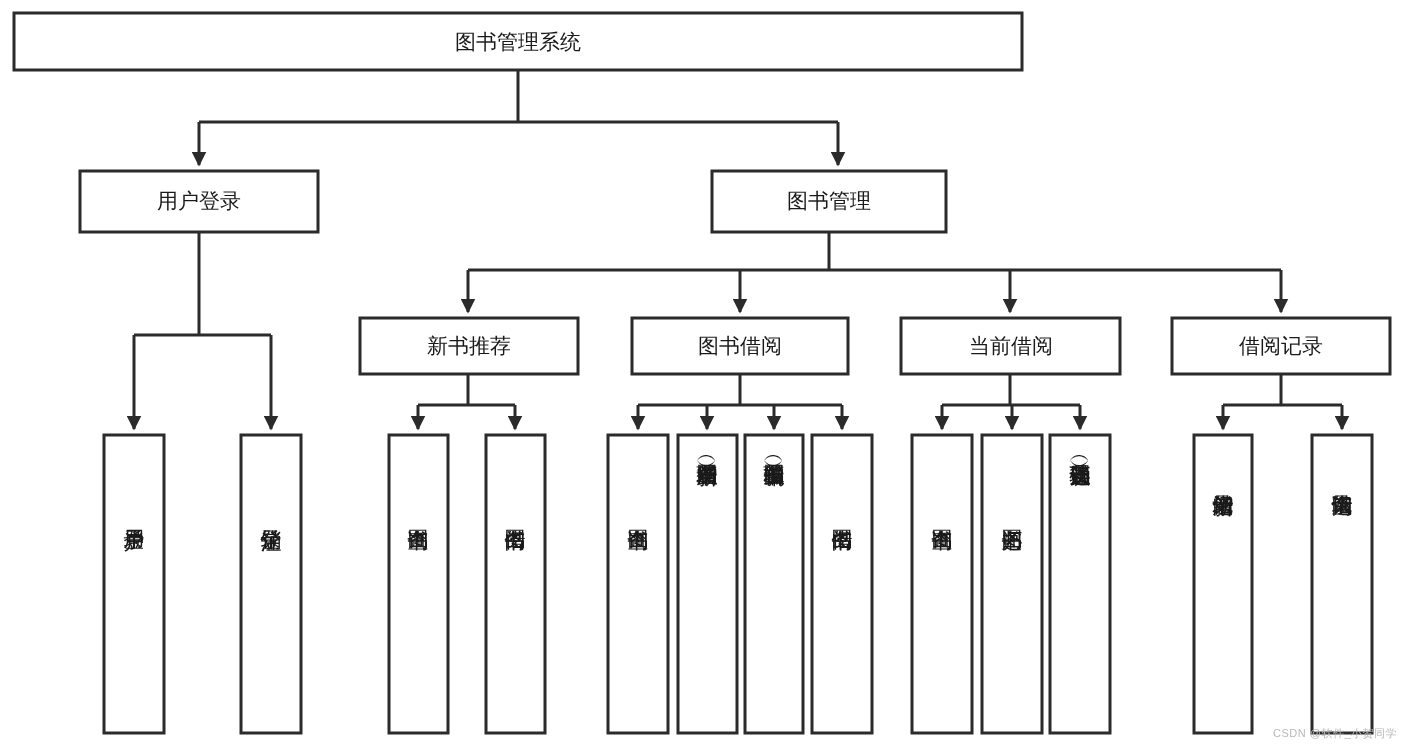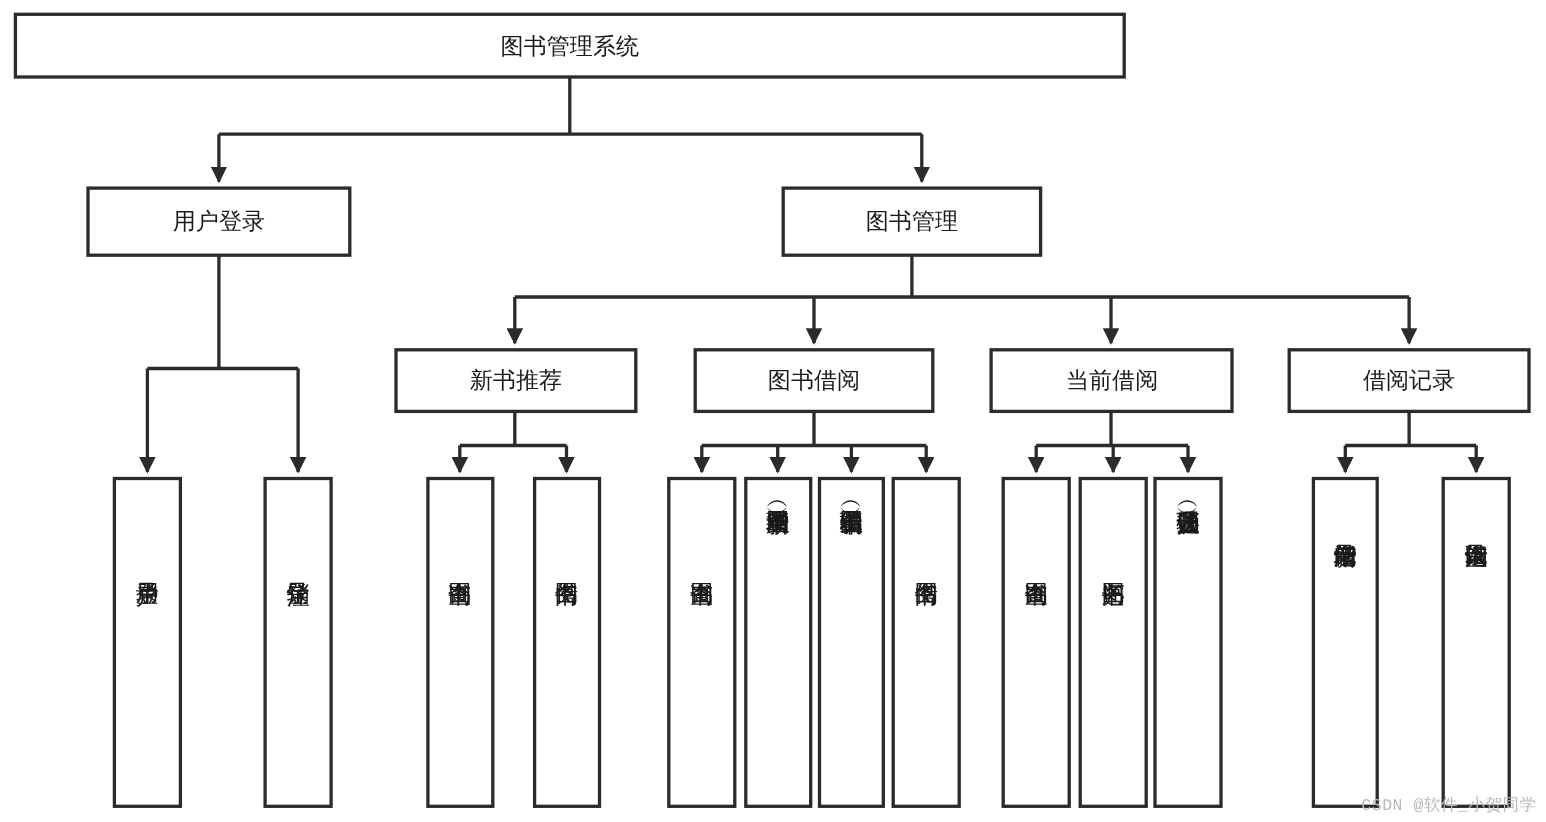--- a/index.html
+++ b/index.html
@@ -46,22 +46,22 @@
   .node-label-vertical {
     fill: #1a1a1a;
     font-family: "DejaVu Sans", "Liberation Sans", sans-serif;
     font-size: 21px;
     text-anchor: middle;
   }
   .watermark-text {
     position: absolute;
     right: 8px;
     bottom: 6px;
-    font-family: Liberation Mono, monospace;
-    font-size: 15px;
+    font-family: Liberation Sans, sans-serif;
+    font-size: 11px;
     color: #b9b9b9;
     white-space: nowrap;
     letter-spacing: 0.5px;
   }
 </style>
 </head>
 <body>
 
 <div id="diagram-root">
 

